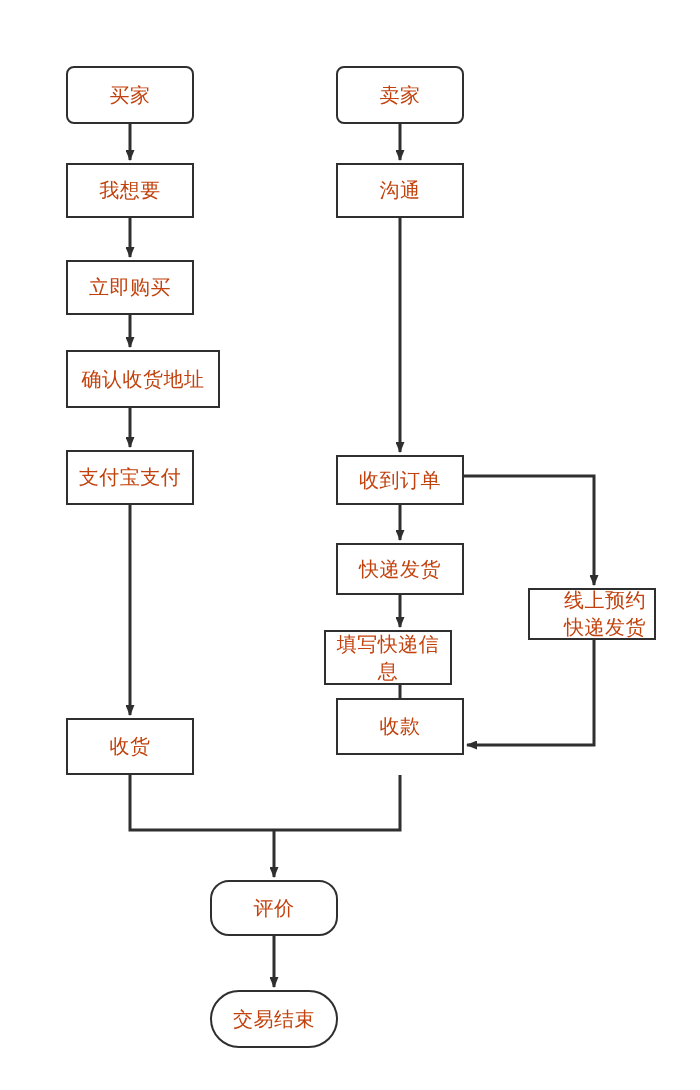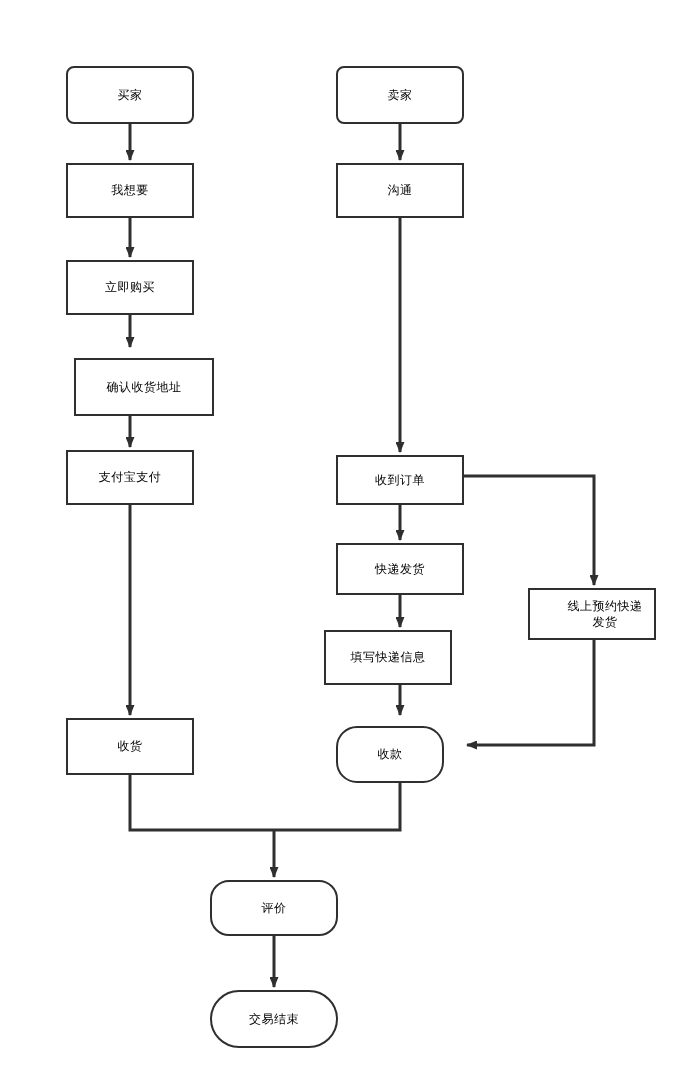--- a/index.html
+++ b/index.html
@@ -26,22 +26,22 @@
   }
   .node {
     position: absolute;
     box-sizing: border-box;
     background: #ffffff;
     border: 2px solid #2f2f2f;
     display: flex;
     align-items: center;
     justify-content: center;
     text-align: center;
-    color: #000000;
-    font-size: 12px;
+    color: #c2410c;
+    font-size: 20px;
     line-height: 1.35;
     letter-spacing: 0.5px;
     z-index: 2;
   }
   .node.rounded {
     border-radius: 8px;
   }
   .node .label {
     display: block;
     padding: 0 6px;
@@ -101,21 +101,21 @@
   </div>
 
   <div class="node" style="left:66px; top:163px; width:128px; height:55px;">
     <span class="label">我想要</span>
   </div>
 
   <div class="node" style="left:66px; top:260px; width:128px; height:55px;">
     <span class="label">立即购买</span>
   </div>
 
-  <div class="node" style="left:74px; top:350px; width:140px; height:58px;margin-top:8px;">
+  <div class="node" style="left:66px; top:350px; width:154px; height:58px;">
     <span class="label">确认收货地址</span>
   </div>
 
   <div class="node" style="left:66px; top:450px; width:128px; height:55px;">
     <span class="label">支付宝支付</span>
   </div>
 
   <div class="node" style="left:66px; top:718px; width:128px; height:57px;">
     <span class="label">收货</span>
   </div>
@@ -133,21 +133,21 @@
   </div>
 
   <div class="node" style="left:336px; top:543px; width:128px; height:52px;text-align:center;">
     <span class="label">快递发货</span>
   </div>
 
   <div class="node" style="left:324px; top:630px; width:128px; height:55px;">
     <span class="label">填写快递信息</span>
   </div>
 
-  <div class="node" style="left:336px; top:726px; width:108px; height:57px;border-radius:21px;">
+  <div class="node" style="left:336px; top:698px; width:128px; height:57px;">
     <span class="label">收款</span>
   </div>
 
   <div class="node" style="left:528px; top:588px; width:128px; height:52px;padding-left:26px;">
     <span class="label">线上预约快递发货</span>
   </div>
 
   <div class="node" style="left:210px; top:880px; width:128px; height:56px;border-radius:19px;">
     <span class="label">评价</span>
   </div>

